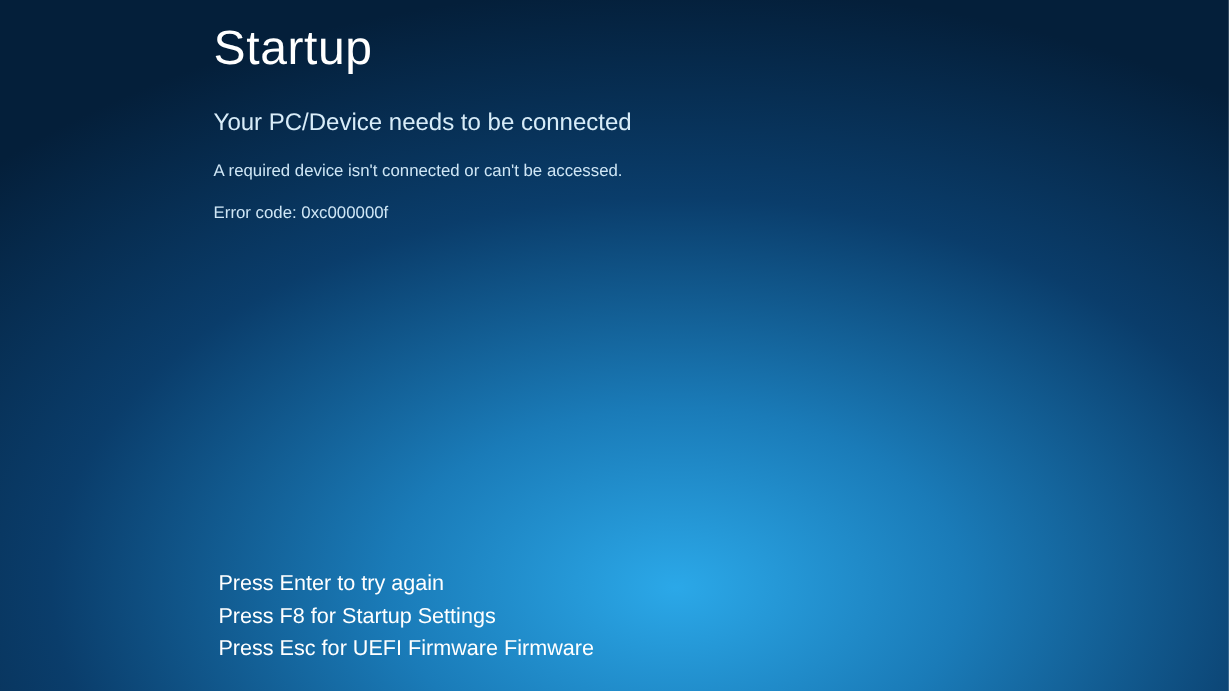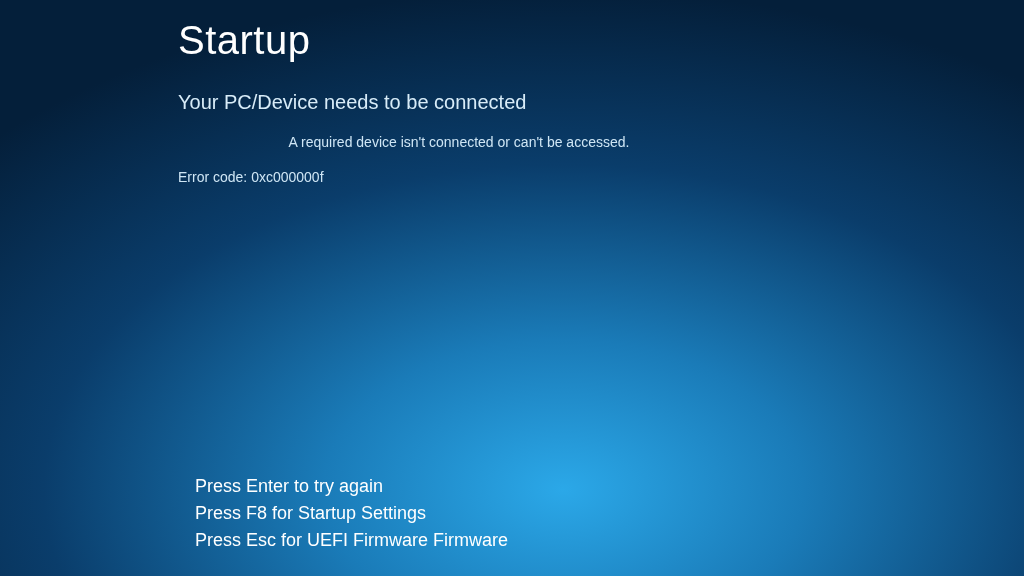--- a/index.html
+++ b/index.html
@@ -32,38 +32,37 @@
       font-weight: 300;
       margin-bottom: 18px;
       color: #d8ecf8;
     }
     .message {
       font-size: 14px;
       font-weight: 300;
       line-height: 1.5;
       margin-bottom: 16px;
       color: #cfe6f5;
-      text-align: center;
     }
     .error-code {
       font-size: 14px;
       font-weight: 300;
       color: #cfe6f5;
     }
     .instructions {
       font-size: 14px;
       font-weight: 300;
       line-height: 1.6;
       color: #cfe6f5;
       max-width: 700px;
     }
     .footer {
       position: absolute;
       bottom: 22px;
-      left: 195px;
+      left: 182px;
     }
     .footer-line {
       font-size: 18px;
       font-weight: 300;
       line-height: 1.5;
       color: #ffffff;
     }
   </style>
 </head>
 <body>

